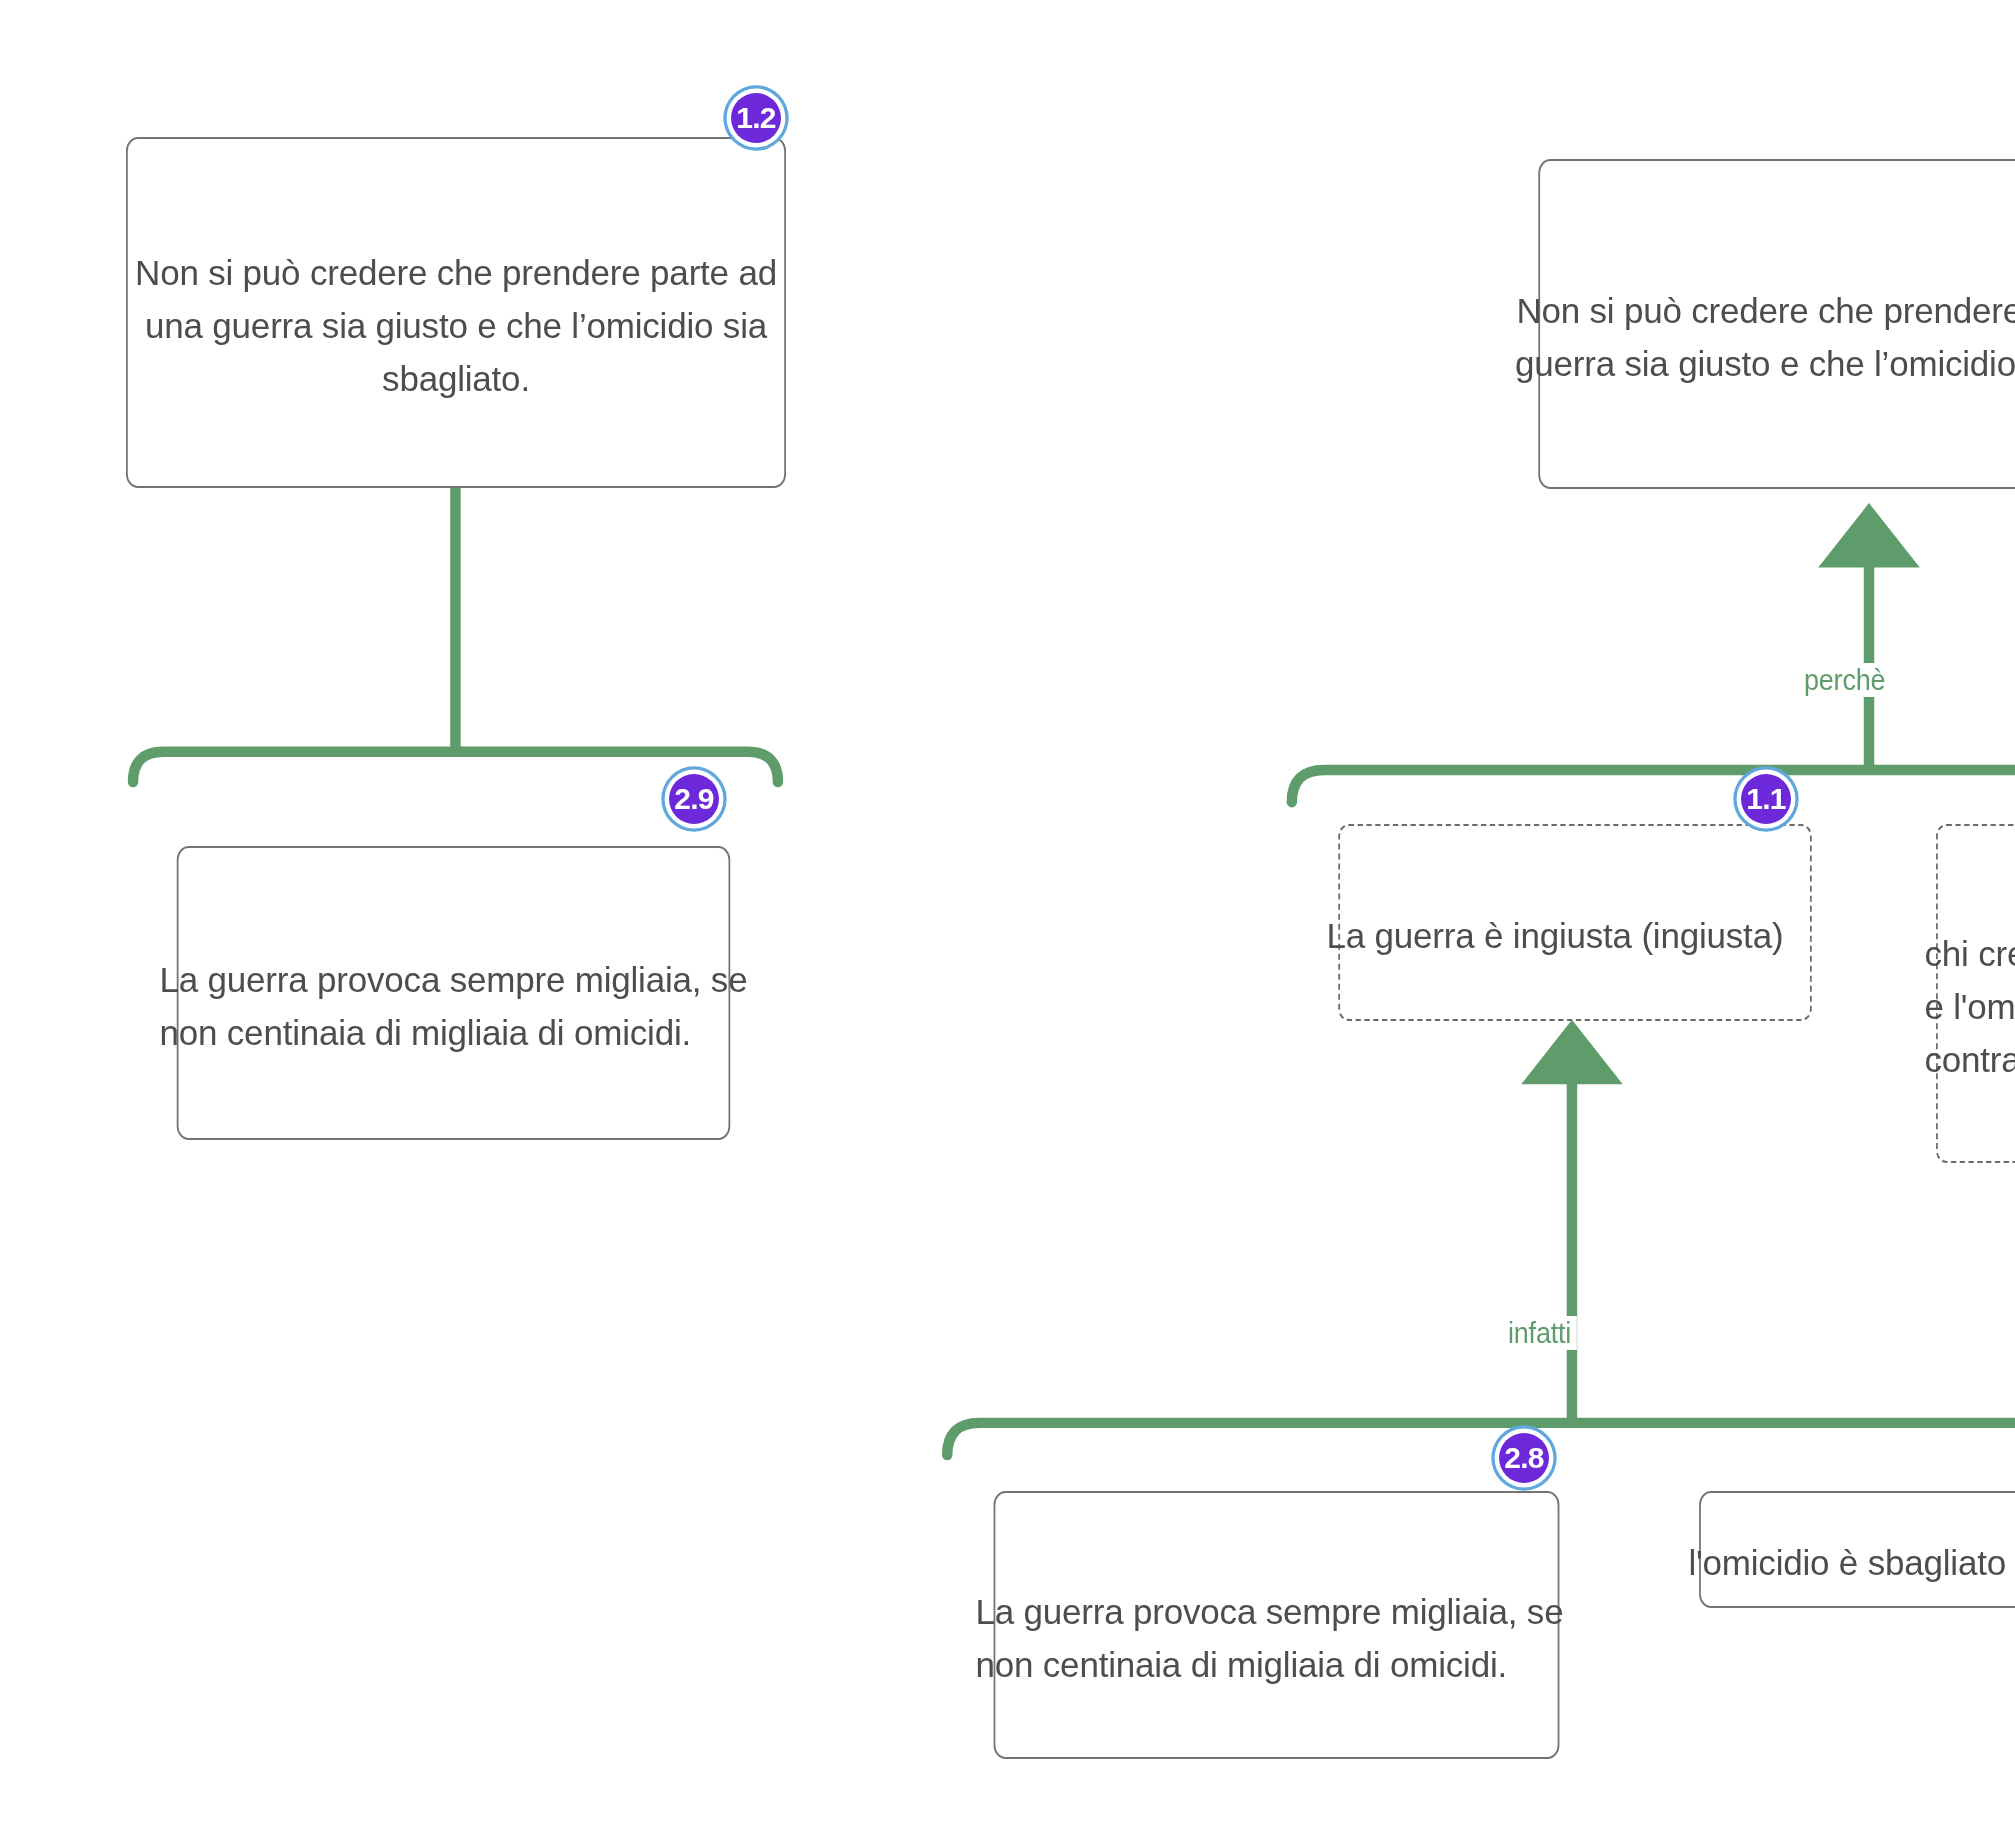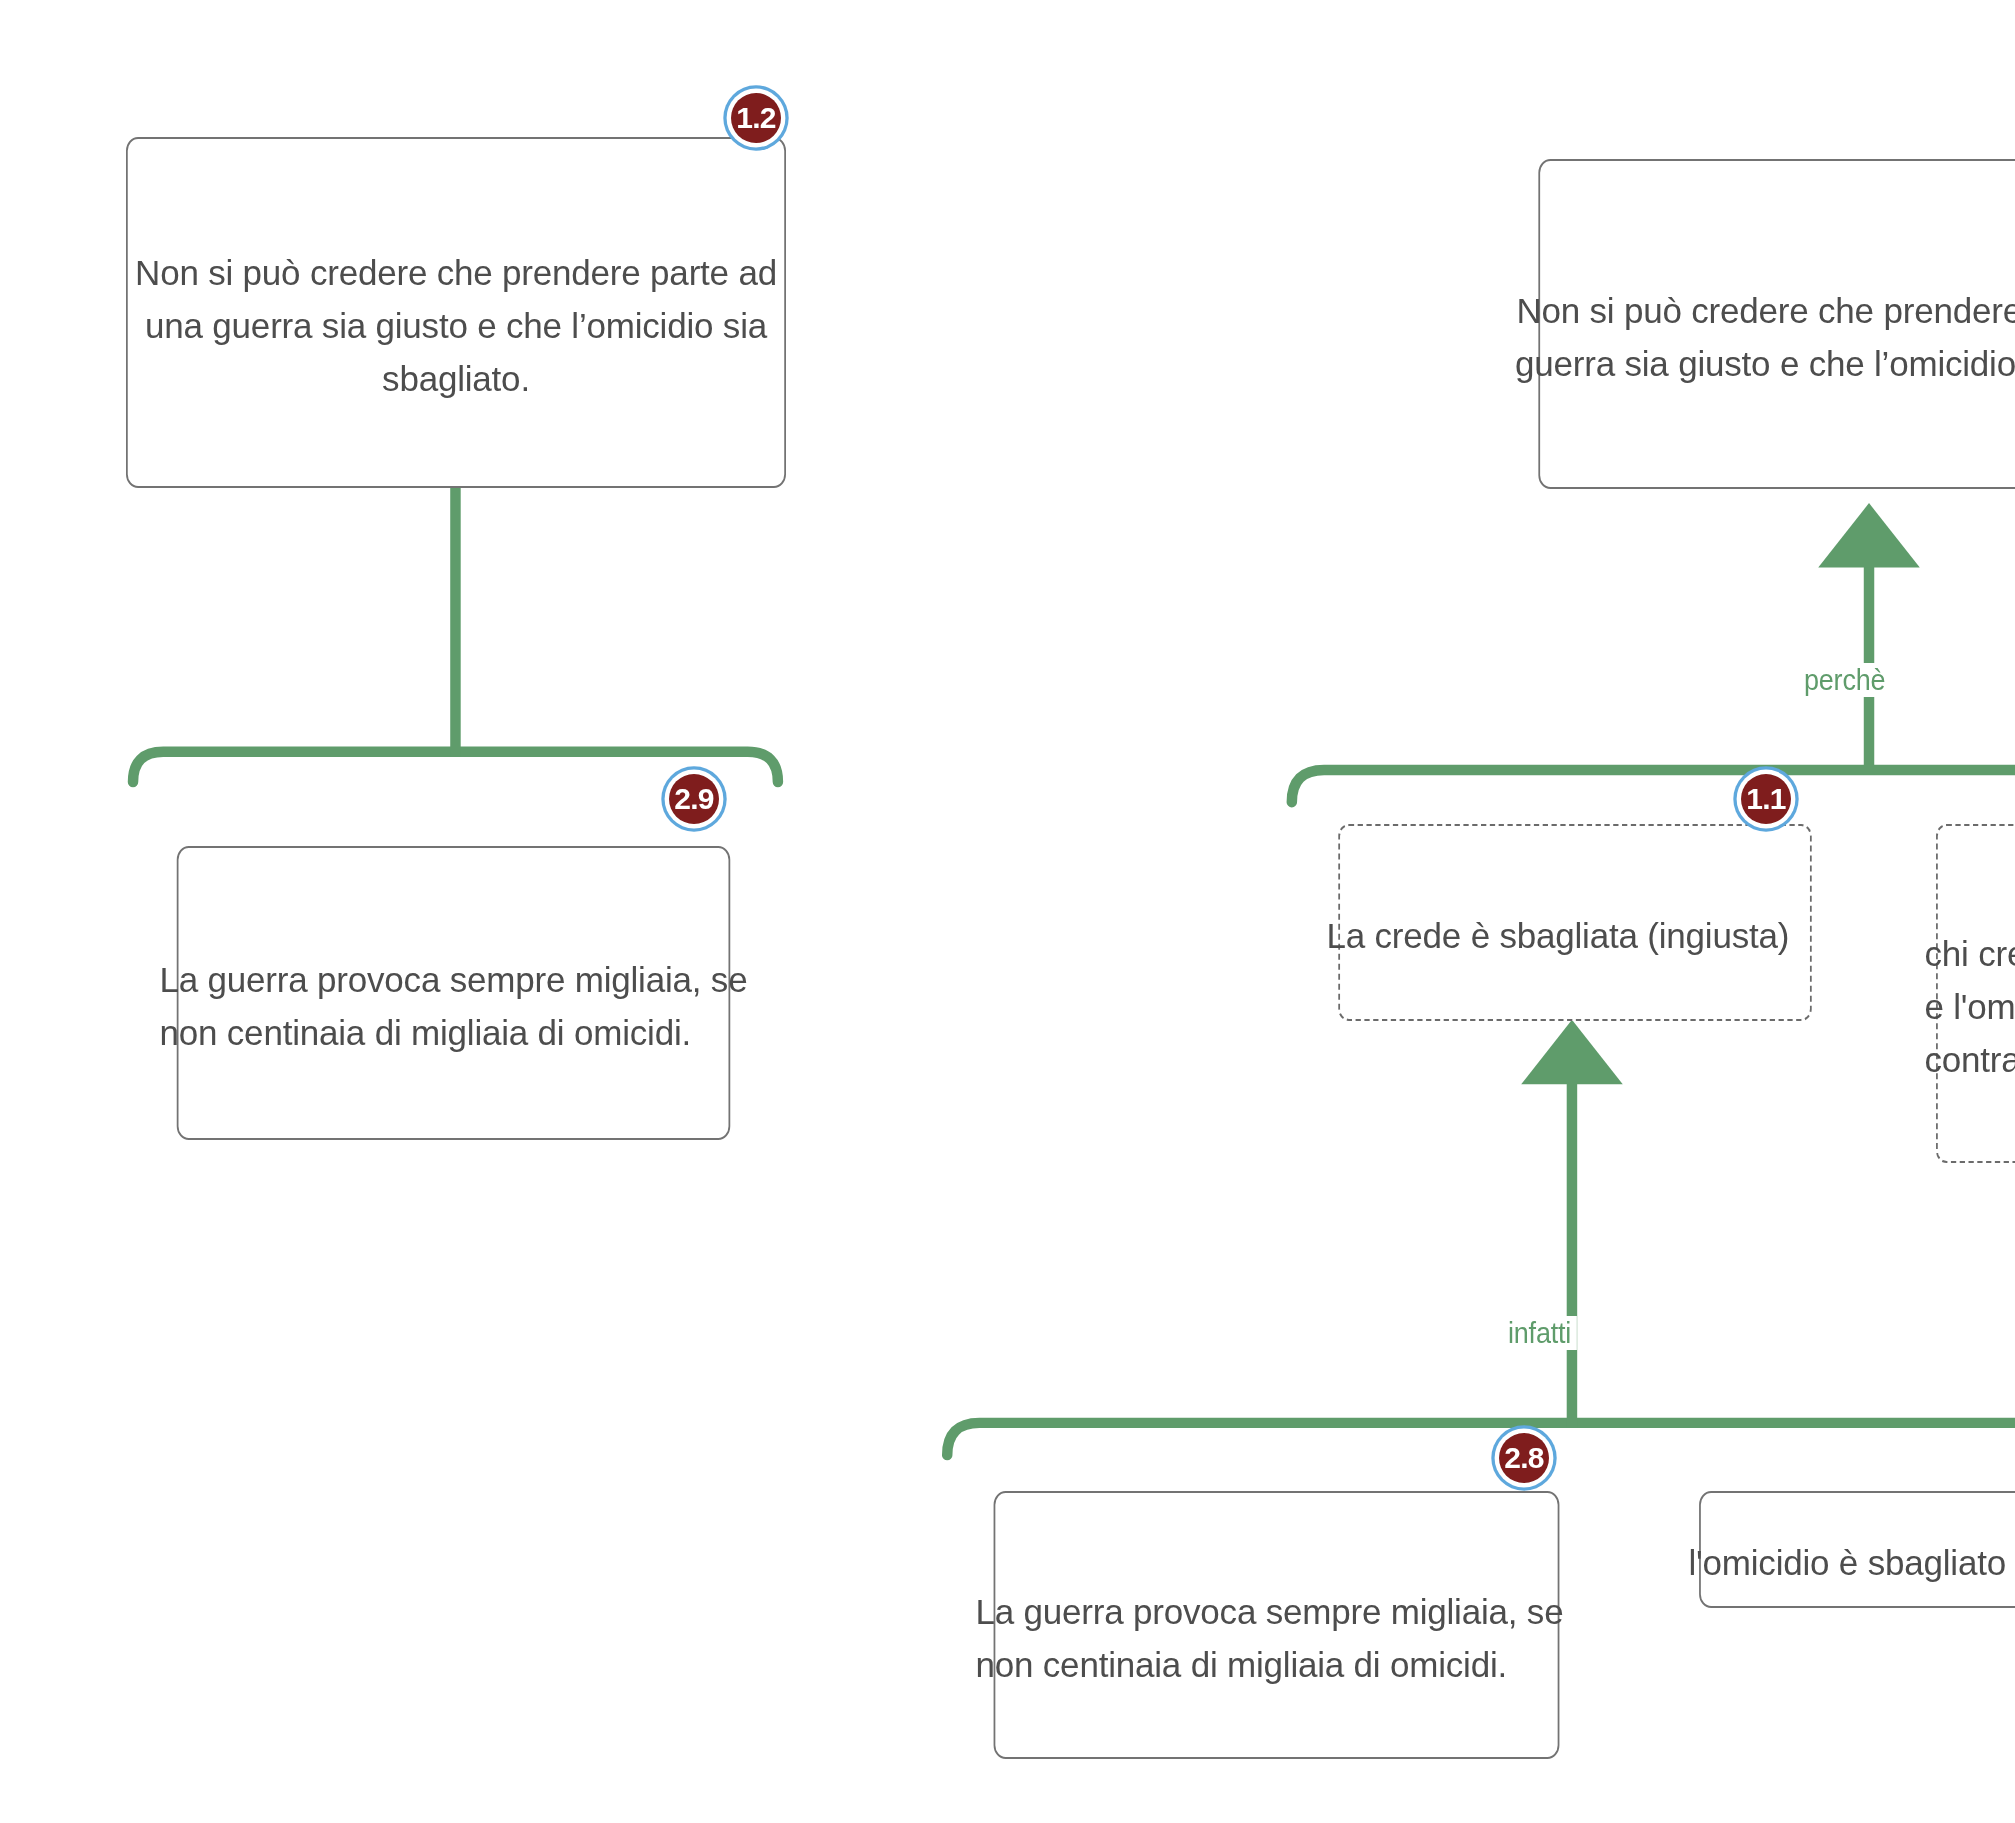--- a/index.html
+++ b/index.html
@@ -62,21 +62,21 @@
     border-radius: 12px;
     border-color: #6b6b6b;
   }
 
   
   .badge {
     position: absolute;
     width: 50px;
     height: 50px;
     border-radius: 50%;
-    background: #7f1d1d;
+    background: #6d28d9;
     box-shadow: 0 0 0 4.4px #ffffff, 0 0 0 7.7px #5ea8dd;
     display: flex;
     align-items: center;
     justify-content: center;
     color: #ffffff;
     font-size: 30px;
     font-weight: bold;
     letter-spacing: -0.8px;
     z-index: 30;
     font-family: "Liberation Sans", sans-serif;
@@ -132,21 +132,21 @@
   <div class="node left" style="left:139px; top:846px; width:629px; height:294px;">
     <div class="txt">La guerra provoca sempre migliaia, se non centinaia di migliaia di omicidi.</div>
   </div>
   <div class="badge" style="left:669px; top:774px;">2.9</div>
 
   <div class="node center" style="left:1493px; top:159px; width:756px; height:330px;">
     <div class="txt">Non si può credere che prendere parte ad una guerra sia giusto e che l’omicidio sia sbagliato.</div>
   </div>
 
   <div class="node left dashed" style="left:1306px; top:824px; width:538px; height:197px;">
-    <div class="txt">La crede è sbagliata (ingiusta)</div>
+    <div class="txt">La guerra è ingiusta (ingiusta)</div>
   </div>
   <div class="badge" style="left:1741px; top:774px;">1.1</div>
 
   <div class="node left dashed" style="left:1904px; top:824px; width:534px; height:339px;">
     <div class="txt">chi crede che la guerra è giusta e l'omicidio sbagliato si contraddice</div>
   </div>
 
   <div class="node left" style="left:955px; top:1491px; width:643px; height:268px;">
     <div class="txt">La guerra provoca sempre migliaia, se non centinaia di migliaia di omicidi.</div>
   </div>

